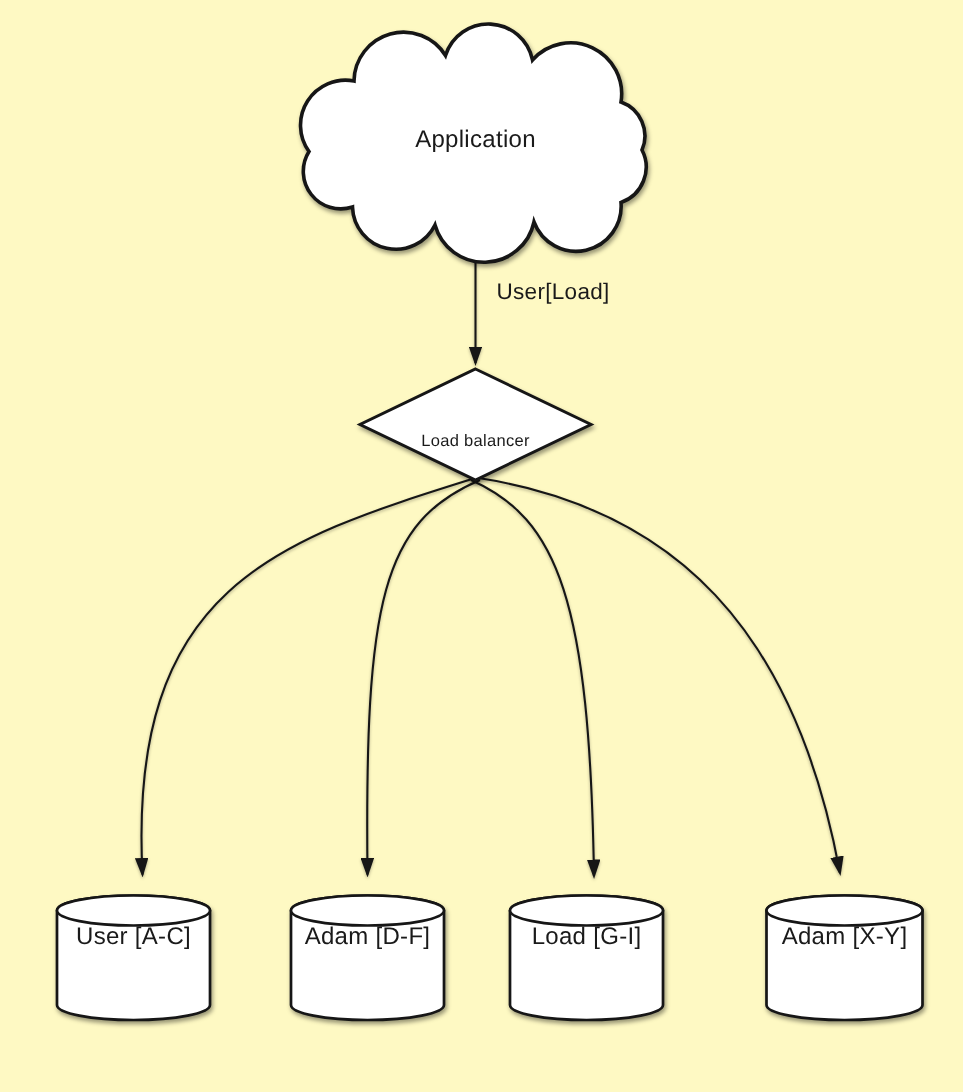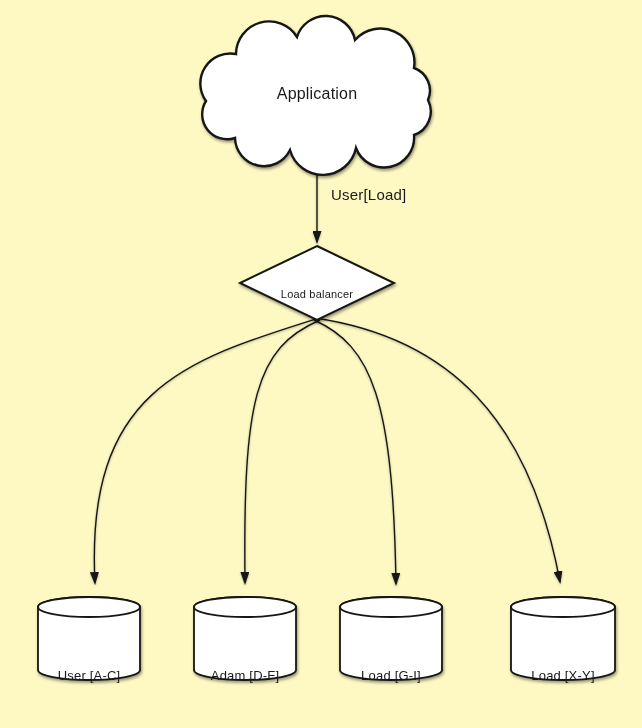--- a/index.html
+++ b/index.html
@@ -38,21 +38,21 @@
     position: absolute;
     color: #1a1a1a;
     white-space: nowrap;
     letter-spacing: 0.2px;
     user-select: none;
   }
   .lbl.centered { transform: translateX(-50%); }
   .lbl-application   { left: 317px; top: 85px;  font-size: 16px; }
   .lbl-edge-adam     { left: 331px; top: 186px; font-size: 15px; }
   .lbl-loadbalancer  { left: 317px; top: 276px; font-size: 11px; margin-top: 12px; }
-  .lbl-shard         { top: 668px; font-size: 13px; }
+  .lbl-shard         { top: 616px; font-size: 16px; }
   .lbl-shard-1 { left: 89px;  }
   .lbl-shard-2 { left: 245px; }
   .lbl-shard-3 { left: 391px; }
   .lbl-shard-4 { left: 563px; }
 </style>
 </head>
 <body>
 
 <div class="stage">
 
@@ -100,14 +100,14 @@
       <ellipse class="shape cyl" cx="563" cy="607" rx="52" ry="10" style="filter:none"></ellipse>
     </g>
   </svg>
 
   <div class="lbl centered lbl-application">Application</div>
   <div class="lbl lbl-edge-adam">User[Load]</div>
   <div class="lbl centered lbl-loadbalancer">Load balancer</div>
   <div class="lbl centered lbl-shard lbl-shard-1">User [A-C]</div>
   <div class="lbl centered lbl-shard lbl-shard-2">Adam [D-F]</div>
   <div class="lbl centered lbl-shard lbl-shard-3">Load [G-I]</div>
-  <div class="lbl centered lbl-shard lbl-shard-4">Load [X-Y]</div>
+  <div class="lbl centered lbl-shard lbl-shard-4">Adam [X-Y]</div>
 </div>
 
 </body></html>

